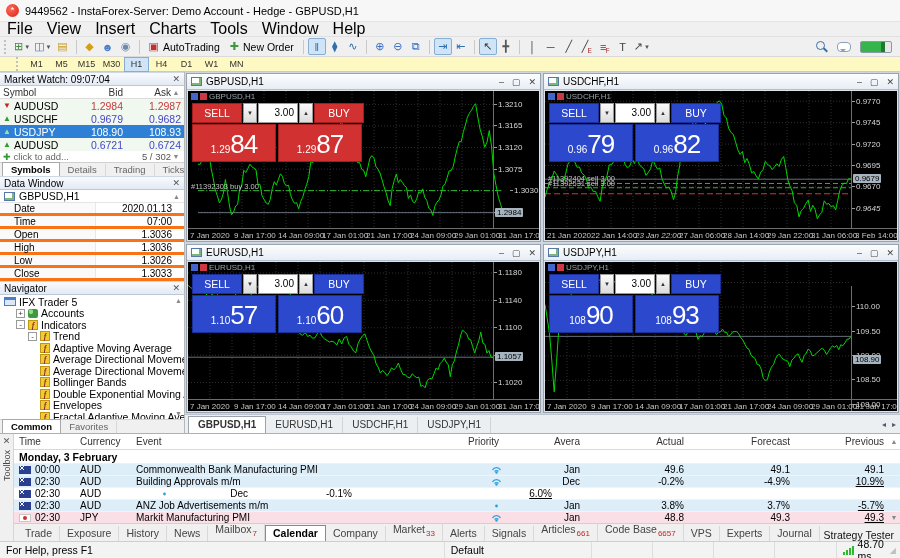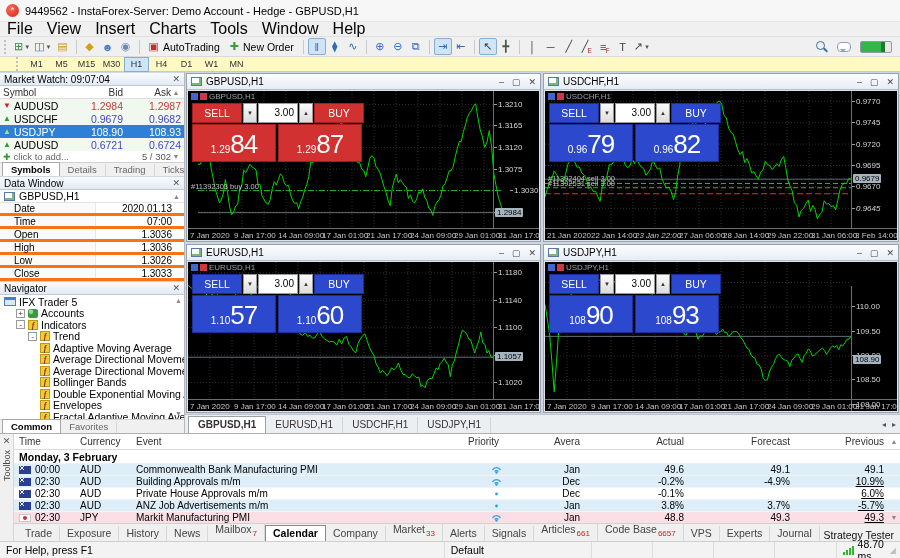--- a/index.html
+++ b/index.html
@@ -823,21 +823,20 @@
               <span class="c-fc">-4.9%</span>
               <span class="c-prev u">10.9%</span>
               <span class="c-sc"></span>
             </div>
             <div class="cal-r bgwhite">
               <span class="c-time">
                 <span class="flag aud"></span>
                 <span>02:30</span>
               </span>
               <span class="c-cur">AUD</span>
-              <span class="c-evt">Private House Approvals m/m</span>
               <span class="c-pri">
                 <svg width="11" height="9">
                   <circle cx="5.5" cy="5" r="1.4" fill="#2a9fe0"></circle>
                 </svg>
               </span>
               <span class="c-per">Dec</span>
               <span class="c-act">-0.1%</span>
               <span class="c-fc"></span>
               <span class="c-prev u">6.0%</span>
               <span class="c-sc"></span>

